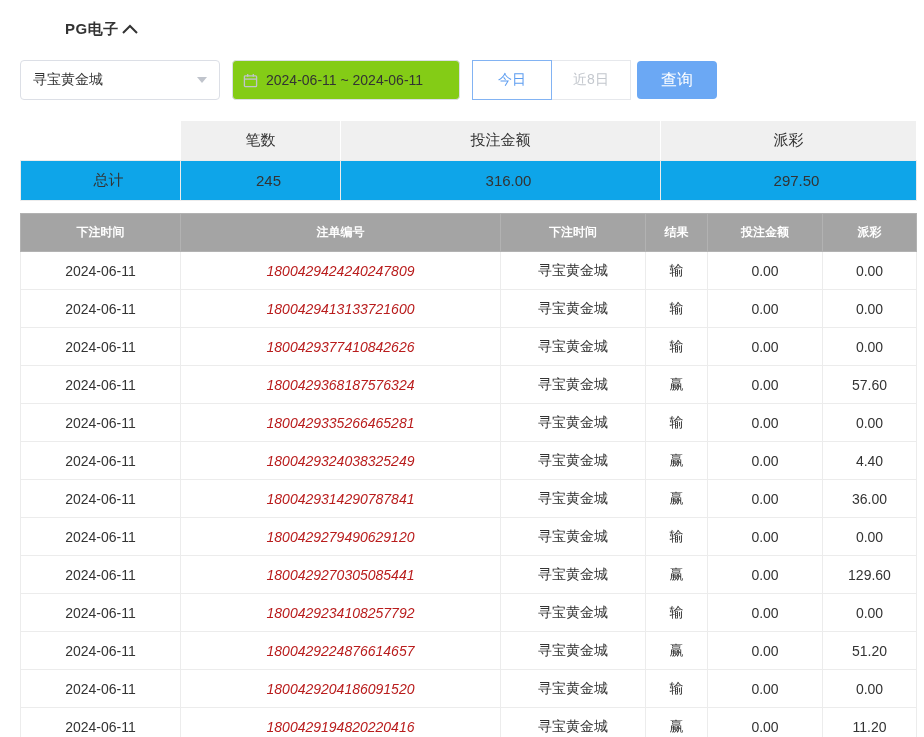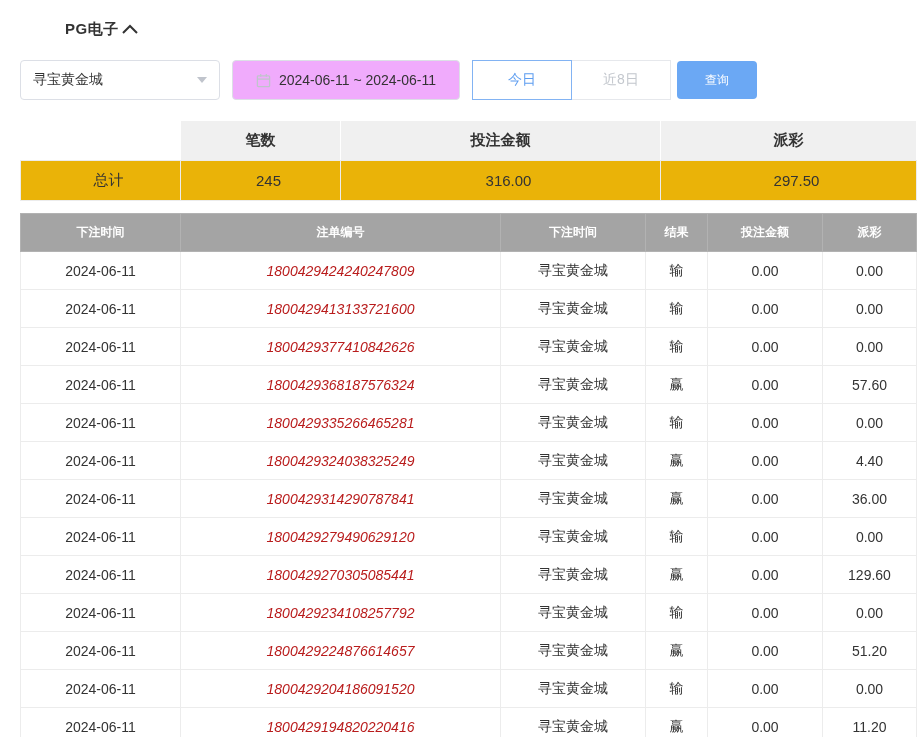--- a/index.html
+++ b/index.html
@@ -26,45 +26,45 @@
   .filter-row { margin-top: 18px; height: 40px; display: flex; align-items: center; }
   .select-box {
     width: 200px; height: 40px; border: 1px solid #dcdfe6; border-radius: 4px;
     display: flex; align-items: center; justify-content: space-between;
     padding: 0 12px; font-size: 14px; color: #333; cursor: pointer; background: #fff;
   }
   .caret-down { width: 0; height: 0; border-left: 5px solid transparent; border-right: 5px solid transparent; border-top: 6px solid #c0c4cc; }
   .date-box {
     margin-left: 12px; width: 228px; height: 40px; border: 1px solid #dcdfe6; border-radius: 4px;
     display: flex; align-items: center; gap: 8px; padding: 4px 10px; font-size: 14px; color: #333;
-    cursor: pointer; background: #f0abfc; white-space: nowrap; justify-content: center;
+    cursor: pointer; background: #84cc16; white-space: nowrap;
   }
   .quick-group { margin-left: 12px; display: flex; height: 40px; }
   .quick-btn {
-    width: 100px; height: 40px; background: #fff; border: 1px solid #e6e8ec;
+    width: 80px; height: 40px; background: #fff; border: 1px solid #e6e8ec;
     color: #c3c7cd; font-size: 14px; cursor: pointer; font-family: inherit;
   }
   .quick-btn + .quick-btn { margin-left: -1px; }
   .quick-btn.active { border-color: #82b3f3; color: #5d9df0; position: relative; z-index: 2; }
   .search-btn {
     margin-left: 6px; width: 80px; height: 38px; background: var(--accent); color: #fff;
-    border: none; border-radius: 4px; font-size: 12px; cursor: pointer; font-family: inherit;
+    border: none; border-radius: 4px; font-size: 16px; cursor: pointer; font-family: inherit;
   }
 
   
   .summary-table {
     margin-top: 20px; width: 896px; border-collapse: collapse; table-layout: fixed;
     font-size: 15px; color: #333; text-align: center;
   }
   .summary-table th {
-    height: 40px; background: #f0f0f0; font-weight: bold;
+    height: 40px; background: #f0f0f0; font-weight: normal;
     border: 1px solid #fff; border-bottom: 1px solid var(--border-light);
   }
   .summary-table th.blank { background: #fff; border: none; border-bottom: 1px solid var(--border-light); }
-  .summary-table td { height: 40px; border: 1px solid var(--border-light); background: #eab308; padding-left: 16px; }
+  .summary-table td { height: 40px; border: 1px solid var(--border-light); background: #0ea5e9; padding-left: 16px; }
 
   
   .bet-table {
     margin-top: 12px; width: 896px; border-collapse: collapse; table-layout: fixed;
     font-size: 14px; text-align: center;
   }
   .bet-table thead th {
     height: 38px; background: var(--thead-bg); color: #fff; font-weight: bold;
     border: 1px solid #b2b2b2; font-size: 12px;
   }

